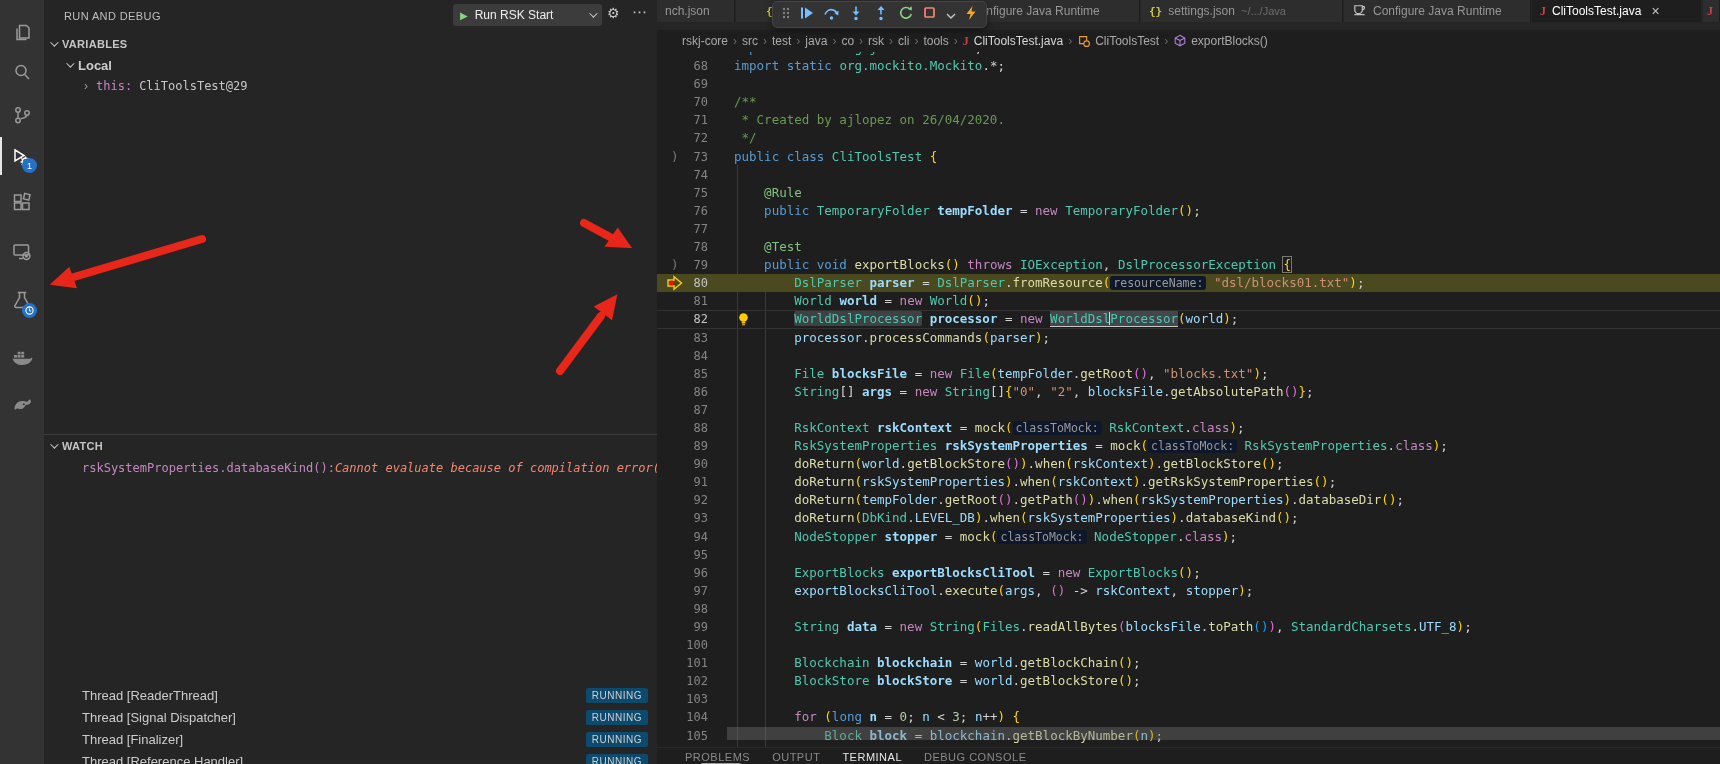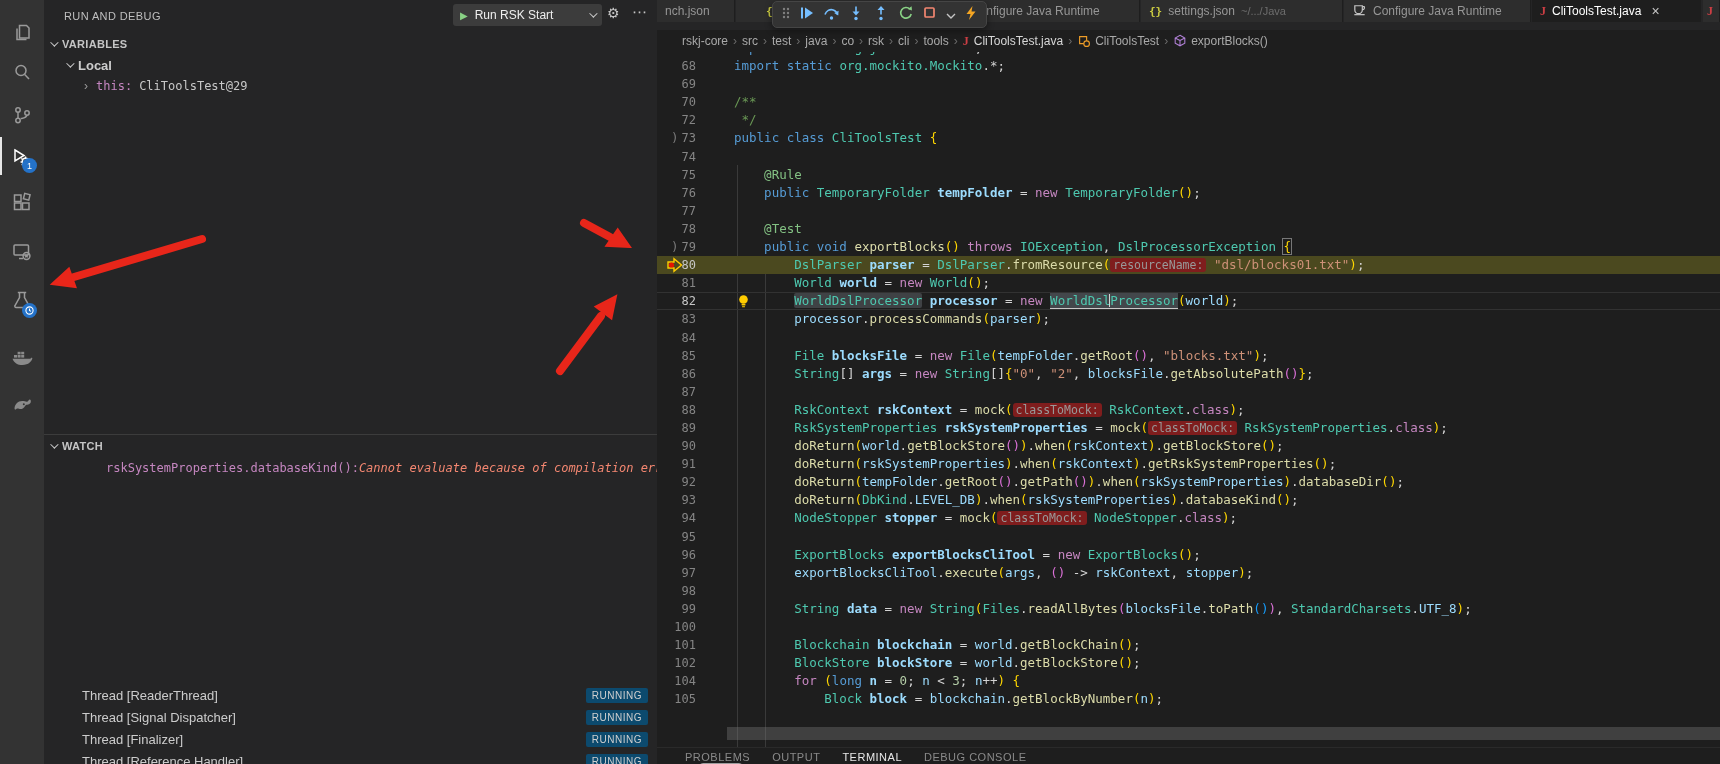--- a/index.html
+++ b/index.html
@@ -32,21 +32,21 @@
 
   .sect-head { position:absolute; left:0; width:613px; height:22px; font-size:11px; font-weight:bold; color:#c5c5c5; display:flex; align-items:center; letter-spacing:.3px; }
   .sect-head .chev { margin:0 6px 0 6px; }
   .sect-border { border-top:1px solid #3c3c3c; }
 
   .tree-row { position:absolute; left:0; width:613px; height:20px; display:flex; align-items:center; font-size:13px; }
   .mono { font-family:"DejaVu Sans Mono", monospace; font-size:12px; }
   .pink { color:#c586c0; }
   .val { color:#c8c8c8; }
   .tw-err { color:#f48771; font-style:italic; }
-  .watch-line { white-space:nowrap; overflow:hidden;margin-left:24px; }
+  .watch-line { white-space:nowrap; overflow:hidden; }
 
   .thread-row { position:absolute; left:0; width:613px; height:22px; display:flex; align-items:center; font-size:13px; color:#cccccc; }
   .thread-name { margin-left:38px; flex:1; }
   .running-badge { margin-right:9px; background:#0c4a6e; color:#cfcfcf; font-size:10px; letter-spacing:.5px; padding:2px 6px; border-radius:2px; }
 
   
   .editor { flex:1; position:relative; background:#1e1e1e; }
 
   .tabbar { height:30px; background:#252526; position:relative; }
   .tab { position:absolute; top:0; height:22px; background:#2d2d2d; color:#969696; font-size:12px; display:flex; align-items:center; padding:0 8px; border-right:1px solid #1e1e1e; white-space:nowrap; overflow:hidden; }
@@ -63,32 +63,32 @@
   .breadcrumb .sep { color:#6a6a6a; margin:0 5px; font-size:12px; }
   .breadcrumb .file { color:#d7d7d7; }
   .bc-java { color:#cc3e44; font-weight:bold; margin-right:5px; font-family:"Liberation Serif",serif; }
 
   
   .viewport { position:relative; height:695px; overflow:hidden; font-family:"DejaVu Sans Mono", monospace; font-size:12.5px; }
   .lines { position:absolute; top:-13px; left:0; right:0; }
   .line { position:relative; height:18.1px; line-height:18.1px; }
   .line.exec { background:#4b491f; }
   .line.cursor { border-top:1px solid #323232; border-bottom:1px solid #323232; height:18.1px; line-height:16px; }
-  .num { position:absolute; left:8px; width:31px; text-align:right; color:#858585; font-size:12px; }
+  .num { position:absolute; left:20px; width:31px; text-align:right; color:#858585; font-size:12px; }
   .line.exec .num, .line.cursor .num { color:#c6c6c6; }
   .fold { position:absolute; left:14px; color:#7a7a7a; }
   .glyph { position:absolute; left:9px; top:1px; width:22px; height:16px; }
   .bulb { position:absolute; left:80px; top:1px; }
   .code { position:absolute; left:77px; white-space:pre; color:#d4d4d4; }
 
   .k{color:#569cd6} .c{color:#c586c0} .t{color:#4ec9b0} .v{color:#9cdcfe}
   .d{color:#9cdcfe;font-weight:bold} .m{color:#dcdcaa} .s{color:#ce9178}
   .g{color:#6a9955} .a{color:#83c183} .n{color:#b5cea8} .p{color:#d4d4d4}
   .b1{color:#ffd700} .b2{color:#da70d6} .b3{color:#179fff}
-  .i{background:#7f1d1d;color:#999999;border-radius:3px;padding:0 3px;font-size:11.5px;text-align:right;}
+  .i{background:#0f172a;color:#999999;border-radius:3px;padding:0 3px;font-size:11.5px;text-align:right;}
   .h1{background:#3f4245;border-radius:2px;}
   .h2{background:#43474b;border-bottom:1px solid #c8c8c8;}
   .bm{outline:1px solid #777777;}
   .caret{display:inline-block;width:2px;height:13px;background:#d4d4d4;vertical-align:-2px;margin:0 -1px;}
   .guide{position:absolute;width:1px;background:#3a3a3a;}
   .hscroll{position:absolute;left:70px;right:0;top:675px;height:13px;background:rgba(121,121,121,.38);z-index:3;}
 
   
   .panel { height:17px; border-top:1px solid #2a2a2a; display:flex; align-items:flex-start; padding-top:3px; padding-left:28px; font-size:11px; letter-spacing:.5px; color:#8a8a8a; gap:22px; }
   .panel .ptab { display:flex; align-items:center;flex-direction:column; }
@@ -360,20 +360,24 @@
           </div>
           <div class="line">
             <span class="num">69</span>
             <span class="code"></span>
           </div>
           <div class="line">
             <span class="num">70</span>
             <span class="code"><span class="g">/**</span></span>
           </div>
           <div class="line">
+            <span class="num">71</span>
+            <span class="code"><span class="g"> * Created by ajlopez on 26/04/2020.</span></span>
+          </div>
+          <div class="line">
             <span class="num">72</span>
             <span class="code"><span class="g"> */</span></span>
           </div>
           <div class="line">
             <span class="fold">)</span>
             <span class="num">73</span>
             <span class="code"><span class="k">public</span><span class="p"> </span><span class="k">class</span><span class="p"> </span><span class="t">CliToolsTest</span><span class="p"> </span><span class="b1">{</span></span>
           </div>
           <div class="line">
             <span class="num">74</span>
@@ -493,20 +497,24 @@
             <span class="num">100</span>
             <span class="code"></span>
           </div>
           <div class="line">
             <span class="num">101</span>
             <span class="code"><span class="p">        </span><span class="t">Blockchain</span><span class="p"> </span><span class="d">blockchain</span><span class="p"> = </span><span class="v">world</span><span class="p">.</span><span class="m">getBlockChain</span><span class="b1">()</span><span class="p">;</span></span>
           </div>
           <div class="line">
             <span class="num">102</span>
             <span class="code"><span class="p">        </span><span class="t">BlockStore</span><span class="p"> </span><span class="d">blockStore</span><span class="p"> = </span><span class="v">world</span><span class="p">.</span><span class="m">getBlockStore</span><span class="b1">()</span><span class="p">;</span></span>
+          </div>
+          <div class="line">
+            <span class="num">103</span>
+            <span class="code"></span>
           </div>
           <div class="line">
             <span class="num">104</span>
             <span class="code"><span class="p">        </span><span class="c">for</span><span class="p"> </span><span class="b1">(</span><span class="k">long</span><span class="p"> </span><span class="d">n</span><span class="p"> = </span><span class="n">0</span><span class="p">; </span><span class="v">n</span><span class="p"> &lt; </span><span class="n">3</span><span class="p">; </span><span class="v">n</span><span class="p">++</span><span class="b1">)</span><span class="p"> </span><span class="b1">{</span></span>
           </div>
           <div class="line">
             <span class="num">105</span>
             <span class="code"><span class="p">            </span><span class="t">Block</span><span class="p"> </span><span class="d">block</span><span class="p"> = </span><span class="v">blockchain</span><span class="p">.</span><span class="m">getBlockByNumber</span><span class="b1">(</span><span class="v">n</span><span class="b1">)</span><span class="p">;</span></span>
           </div>
         </div>

